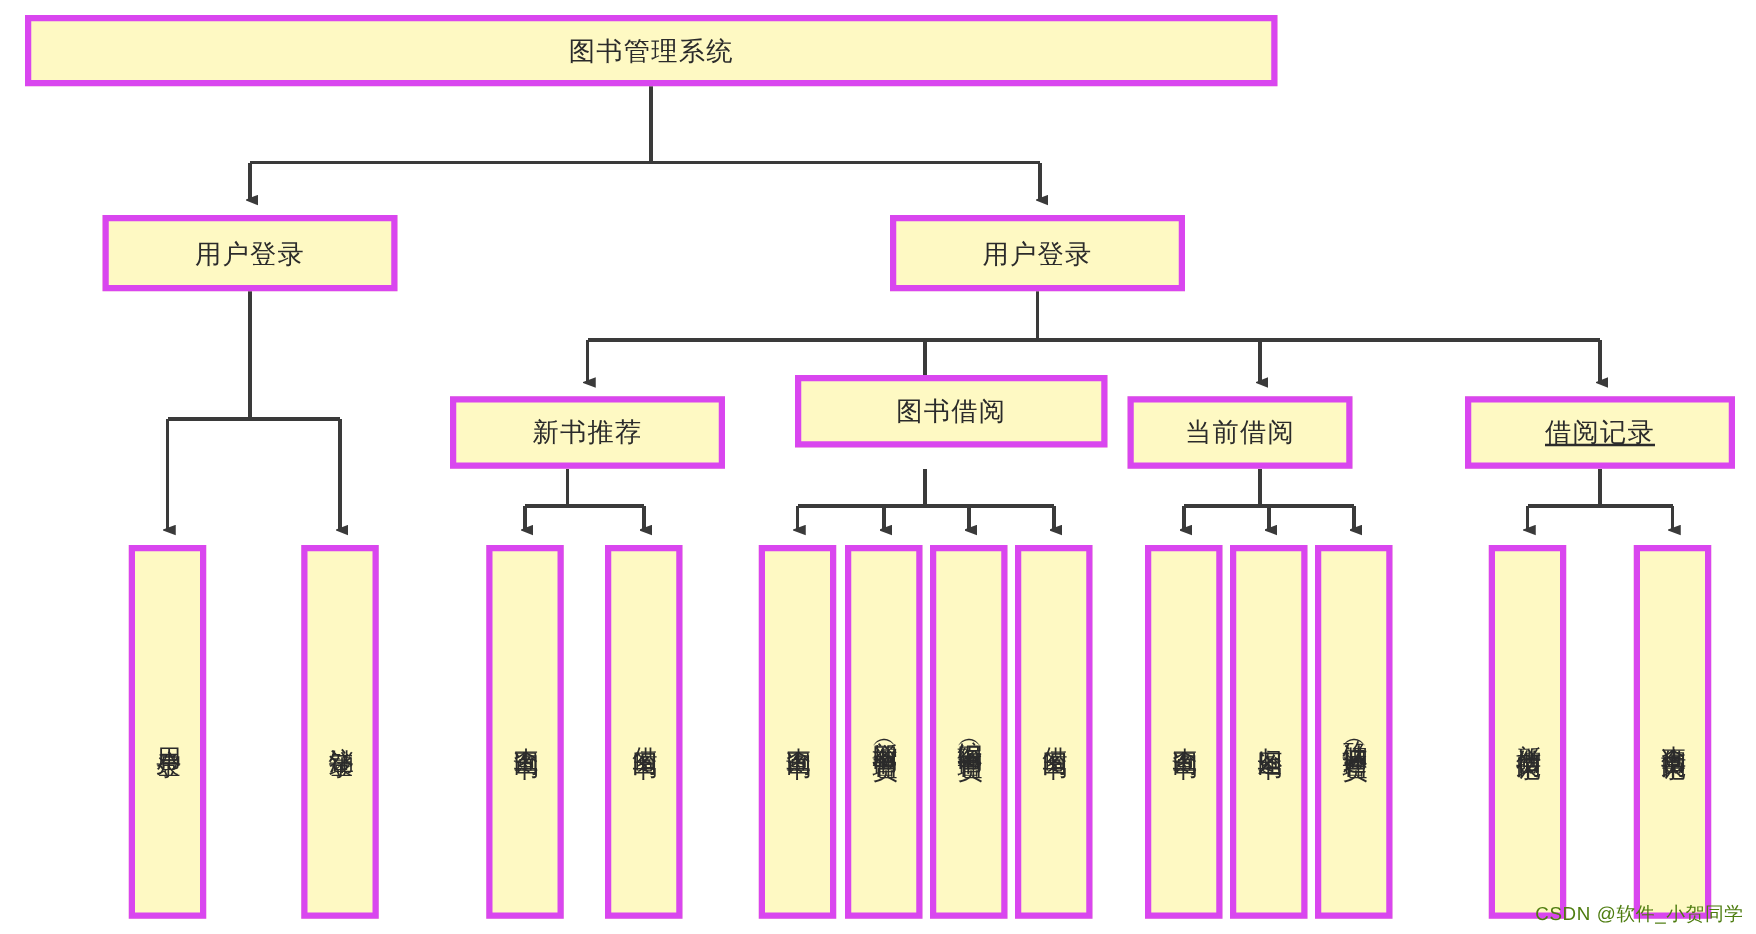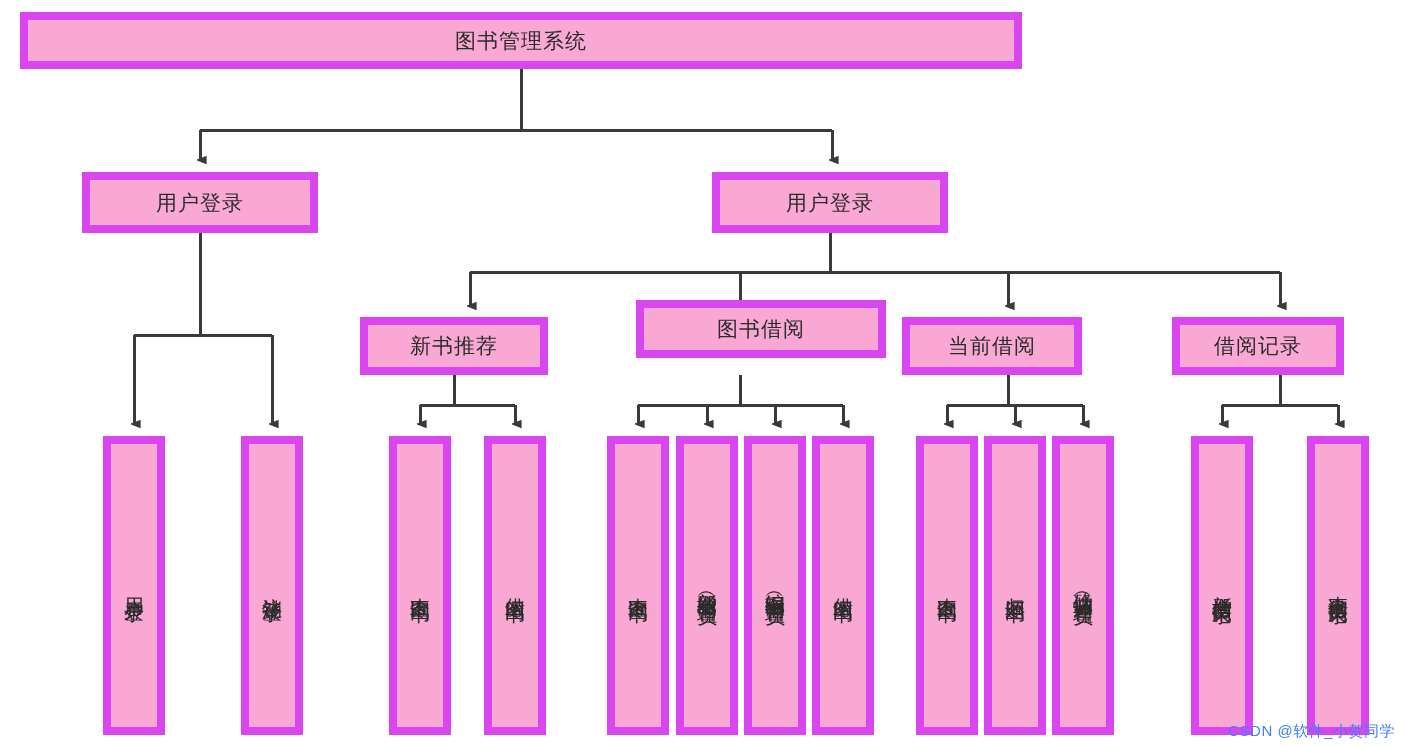--- a/index.html
+++ b/index.html
@@ -16,22 +16,22 @@
   }
   #wires{
     position:absolute;
     left:0; top:0;
     width:1405px; height:747px;
     pointer-events:none;
   }
   .node{
     position:absolute;
     box-sizing:border-box;
-    background:#f9a8d4;
-    border:8px solid #d946ef;
+    background:#fef9c3;
+    border:5px solid #d946ef;
     display:flex;
     align-items:center;
     justify-content:center;
     color:#2b2b2b;
     z-index:3;
   }
   .node.h{
     font-size:21px;
     letter-spacing:1px;
     white-space:nowrap;
@@ -42,21 +42,21 @@
     writing-mode:vertical-rl;
     text-orientation:upright;
     line-height:1.05;
     padding:6px 0;
   }
   #watermark{
     position:absolute;
     right:10px;
     bottom:6px;
     font-size:15px;
-    color:#3b82f6;
+    color:#4d7c0f;
     letter-spacing:0.5px;
     white-space:nowrap;
     z-index:6;
     user-select:none;
     text-align:right;
   }
 </style>
 </head>
 <body>
 
@@ -117,27 +117,27 @@
   <div class="node h" style="left:20px; top:12px; width:1002px; height:57px;">图书管理系统</div>
 
   <div class="node h" style="left:82px; top:172px; width:236px; height:61px;">用户登录</div>
 
   <div class="node h" style="left:712px; top:172px; width:236px; height:61px;">用户登录</div>
 
   <div class="node v" style="left:103px; top:436px; width:62px; height:299px;">用户登录</div>
 
   <div class="node v" style="left:241px; top:436px; width:62px; height:299px;">注销登录</div>
 
-  <div class="node h" style="left:360px; top:317px; width:188px; height:58px;">新书推荐</div>
+  <div class="node h" style="left:360px; top:317px; width:220px; height:58px;">新书推荐</div>
 
   <div class="node h" style="left:636px; top:300px; width:250px; height:58px;">图书借阅</div>
 
   <div class="node h" style="left:902px; top:317px; width:180px; height:58px;">当前借阅</div>
 
-  <div class="node h" style="left:1172px; top:317px; width:172px; height:58px;">借阅记录</div>
+  <div class="node h" style="left:1172px; top:317px; width:216px; height:58px;text-decoration:underline;">借阅记录</div>
 
   <div class="node v" style="left:389px; top:436px; width:62px; height:299px;">查询图书</div>
 
   <div class="node v" style="left:484px; top:436px; width:62px; height:299px;">借阅图书</div>
 
   <div class="node v" style="left:607px; top:436px; width:62px; height:299px;">查询图书</div>
 
   <div class="node v" style="left:676px; top:436px; width:62px; height:299px;">新增图书（管理员）</div>
 
   <div class="node v" style="left:744px; top:436px; width:62px; height:299px;">编辑图书（管理员）</div>

